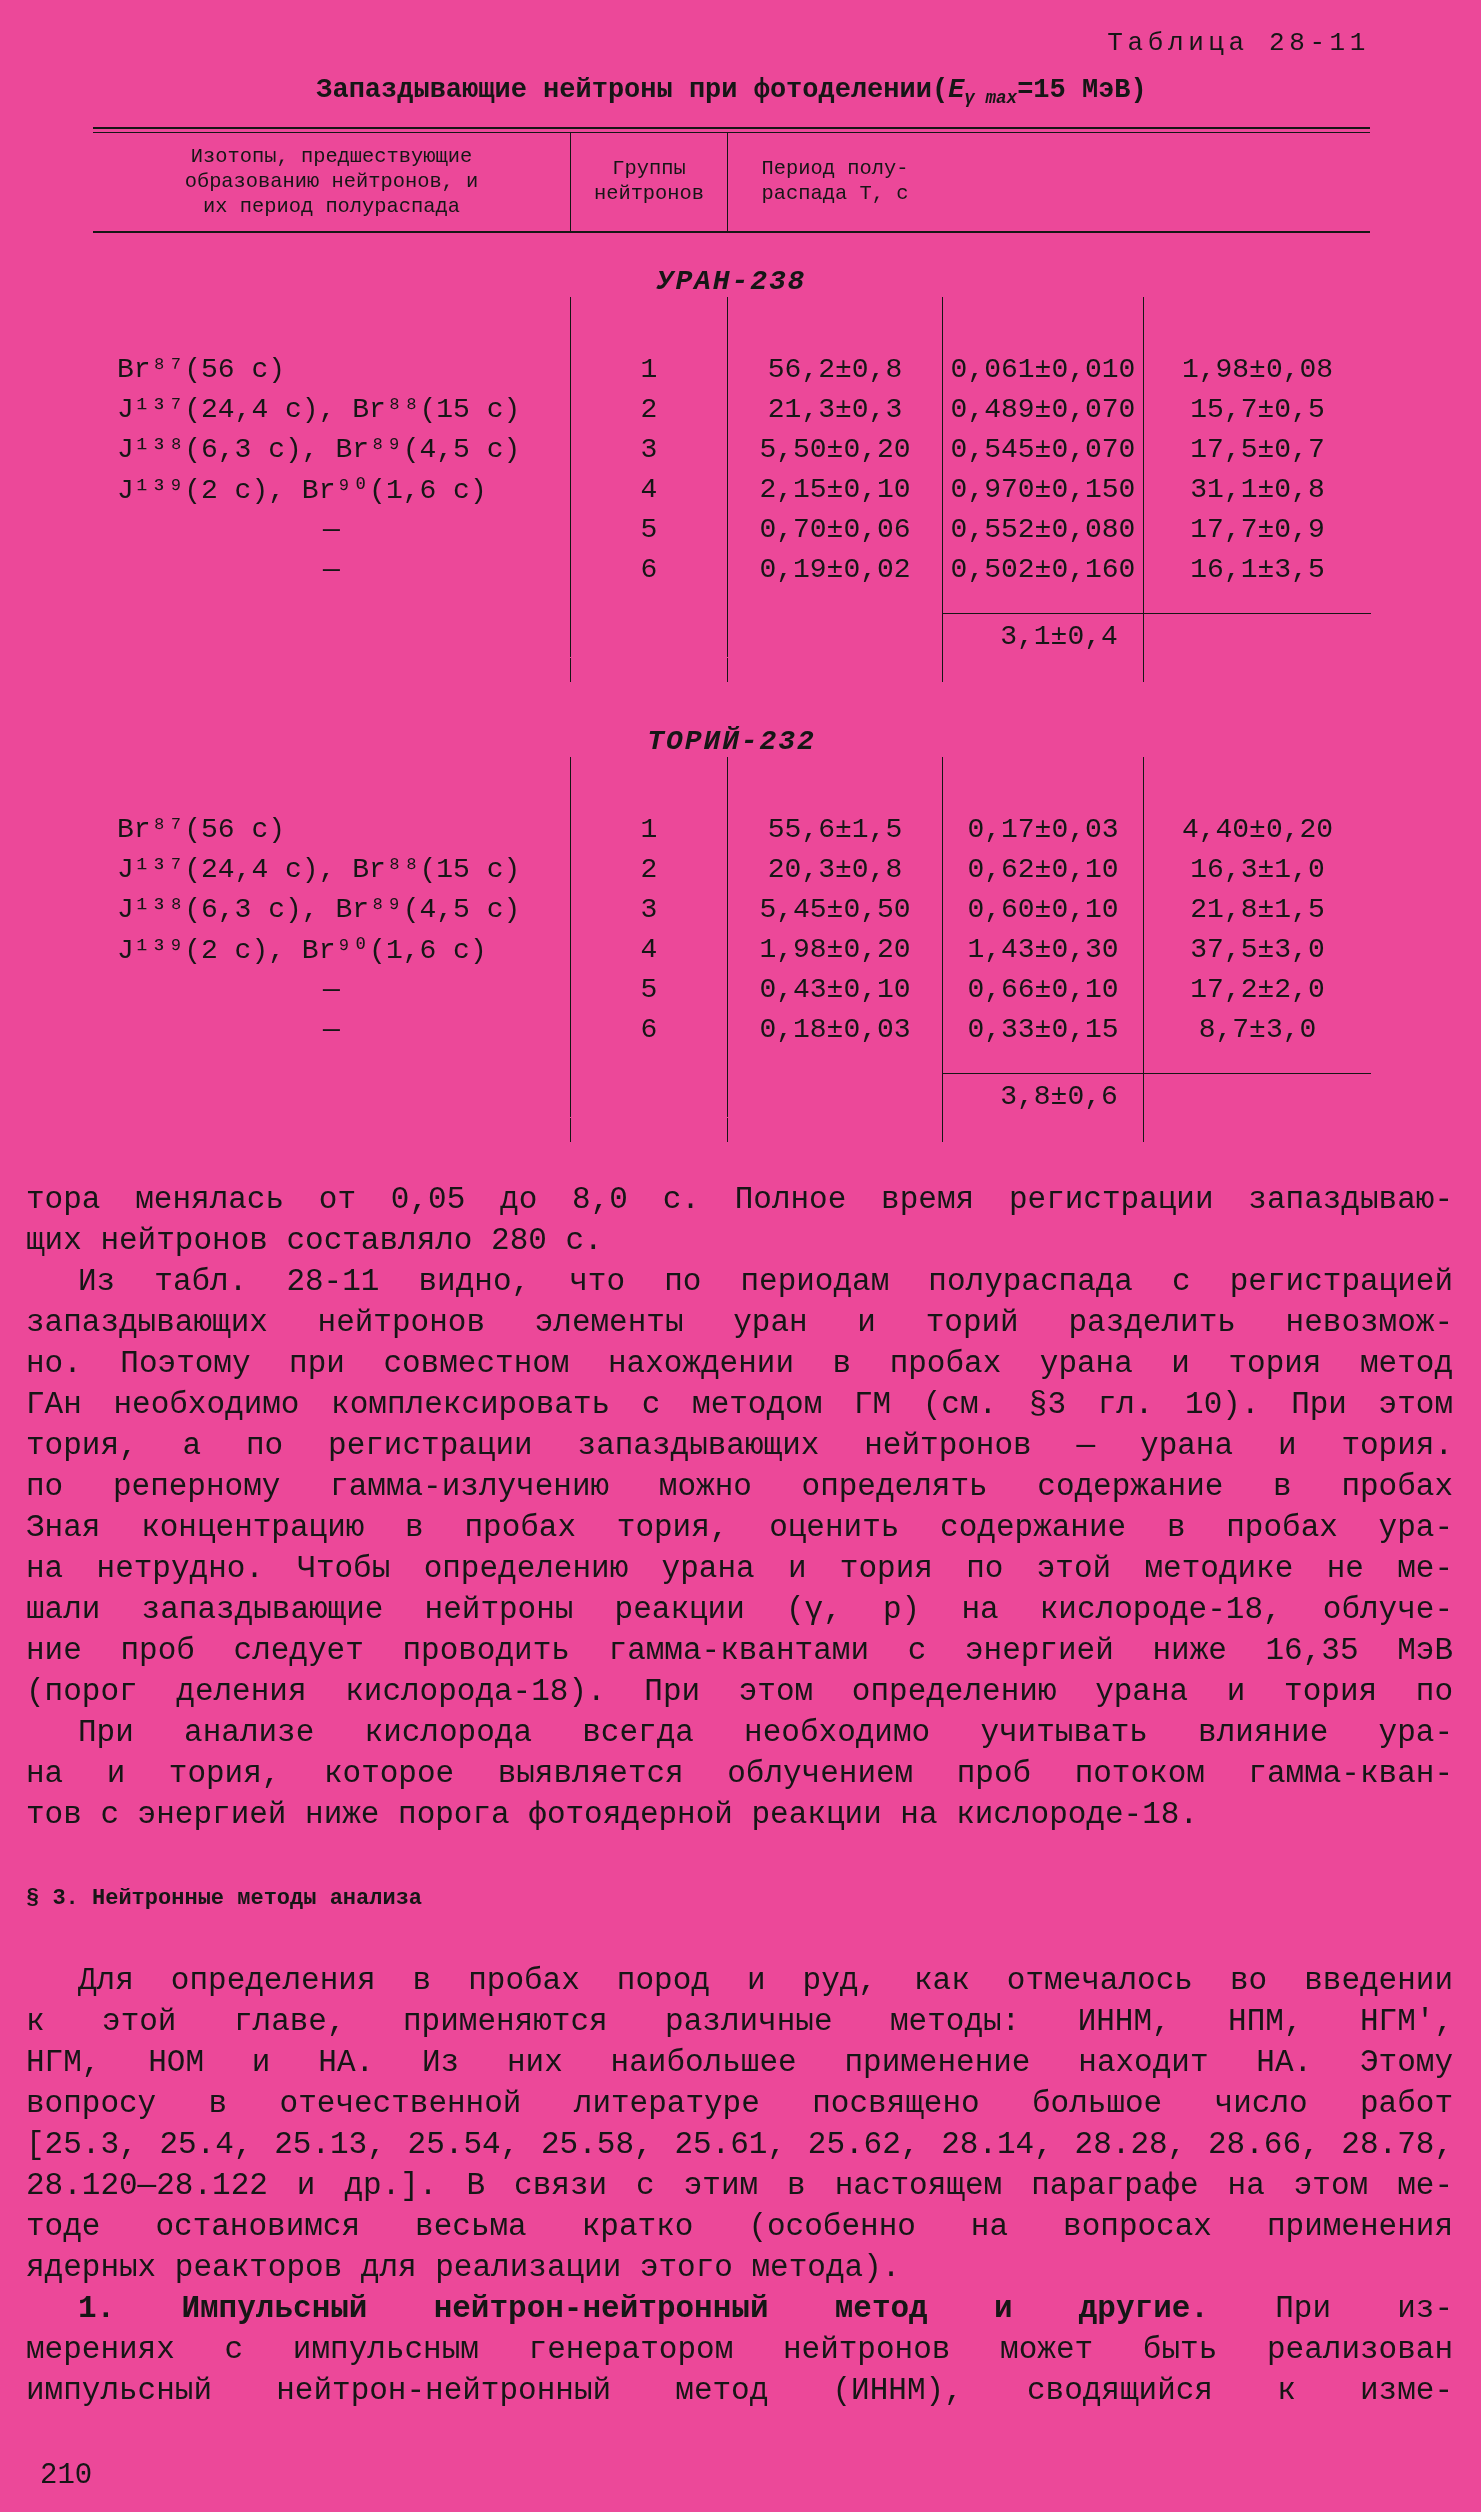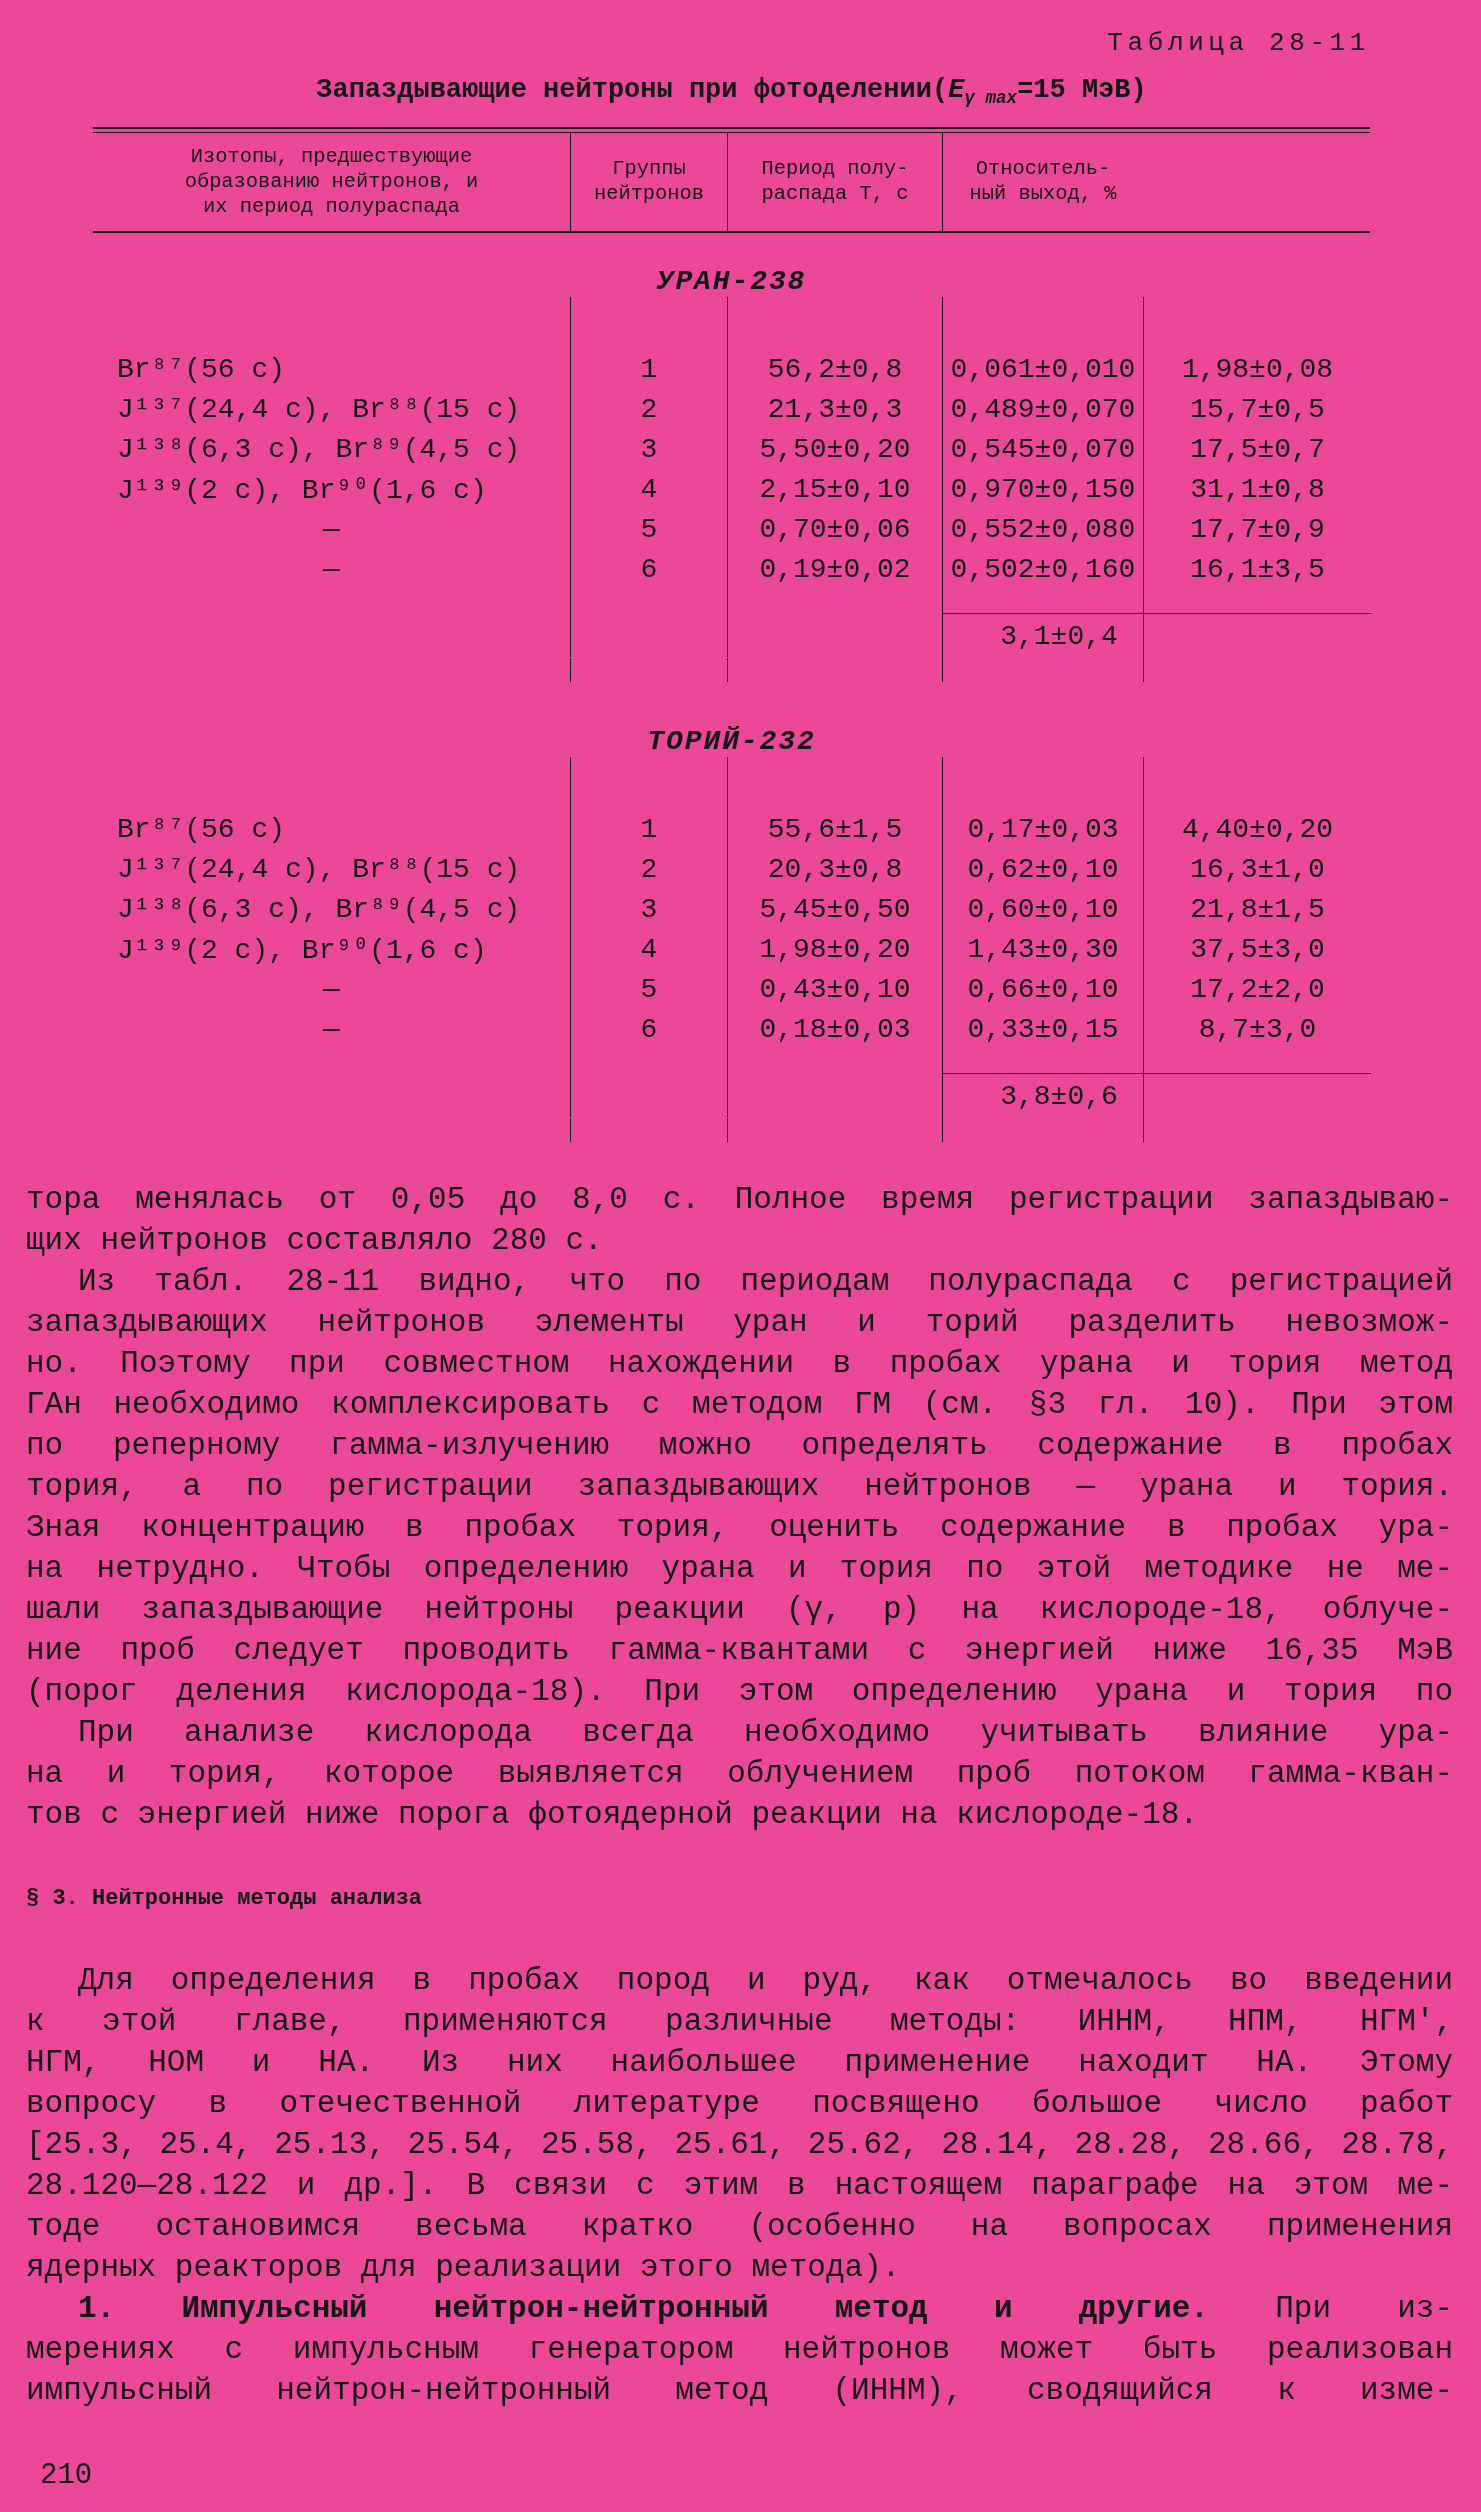--- a/index.html
+++ b/index.html
@@ -78,22 +78,20 @@
     <div class="table-title"><span>Запаздывающие нейтроны при фотоделении(</span><i><span>E</span><sub>γ max</sub></i><span>=15 МэВ)</span></div>
     <div class="rule-double"></div>
     <div class="thead" id="thead">
         <div class="hc">Изотопы, предшествующие
 образованию нейтронов, и
 их период полураспада</div>
         <div class="hc b">Группы
 нейтронов</div>
         <div class="hc b">Период полу-
 распада T, с</div>
-        <div class="hc b">Относитель-
-ный выход, %</div>
       </div>
     <div class="rule-single"></div>
     <div id="table-sections">
         <div class="section-title">УРАН-238</div>
         <div class="tgrid">
           <div class="c sp"></div>
           <div class="c b sp"></div>
           <div class="c b sp"></div>
           <div class="c b sp"></div>
           <div class="c b sp"></div>
@@ -202,22 +200,22 @@
   <div class="bodytext" id="bodytext">
       <div class="">
         <div class="tl j"><span>тора менялась от 0,05 до 8,0 с. Полное время регистрации запаздываю-</span></div>
         <div class="tl"><span>щих нейтронов составляло 280 с.</span></div>
       </div>
       <div class="">
         <div class="tl j ind"><span>Из табл. 28-11 видно, что по периодам полураспада с регистрацией</span></div>
         <div class="tl j"><span>запаздывающих нейтронов элементы уран и торий разделить невозмож-</span></div>
         <div class="tl j"><span>но. Поэтому при совместном нахождении в пробах урана и тория метод</span></div>
         <div class="tl j"><span>ГАн необходимо комплексировать с методом ГМ (см. §3 гл. 10). При этом</span></div>
+        <div class="tl j"><span>тория, а по регистрации запаздывающих нейтронов — урана и тория.</span></div>
         <div class="tl j"><span>по реперному гамма-излучению можно определять содержание в пробах</span></div>
-        <div class="tl j"><span>тория, а по регистрации запаздывающих нейтронов — урана и тория.</span></div>
         <div class="tl j"><span>Зная концентрацию в пробах тория, оценить содержание в пробах ура-</span></div>
         <div class="tl j"><span>на нетрудно. Чтобы определению урана и тория по этой методике не ме-</span></div>
         <div class="tl j"><span>шали запаздывающие нейтроны реакции (γ, p) на кислороде-18, облуче-</span></div>
         <div class="tl j"><span>ние проб следует проводить гамма-квантами с энергией ниже  16,35 МэВ</span></div>
         <div class="tl j"><span>(порог деления кислорода-18). При этом определению урана и тория по</span></div>
       </div>
       <div class="">
         <div class="tl j ind"><span>При анализе кислорода всегда необходимо учитывать влияние ура-</span></div>
         <div class="tl j"><span>на и тория, которое выявляется облучением проб потоком  гамма-кван-</span></div>
         <div class="tl"><span>тов с энергией ниже порога фотоядерной реакции на кислороде-18.</span></div>

